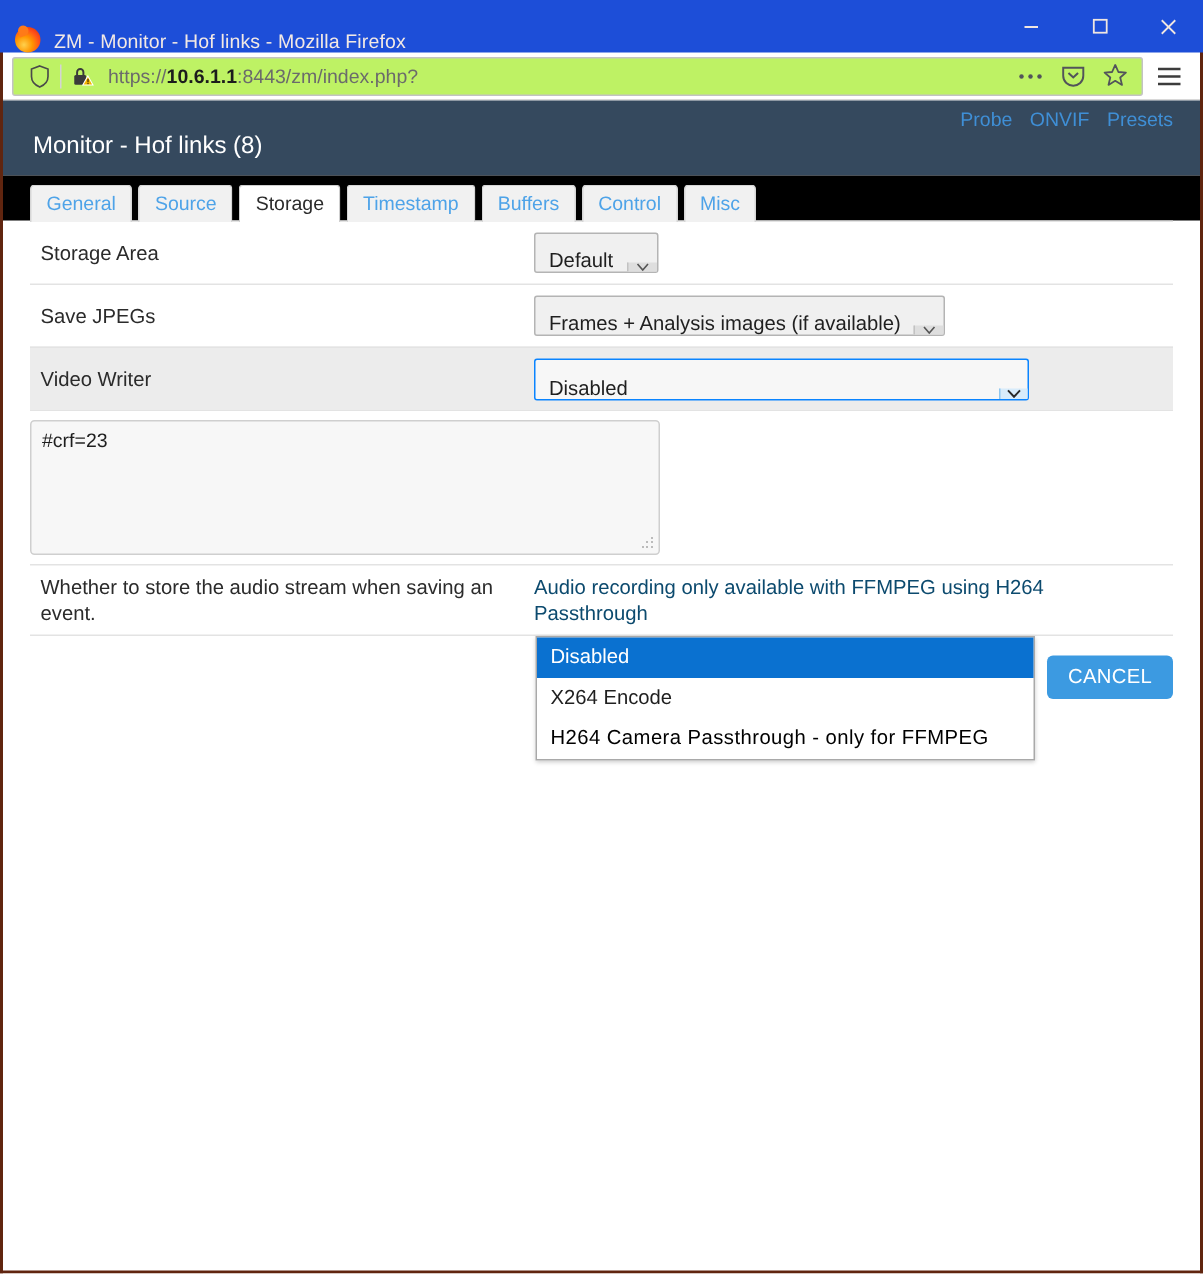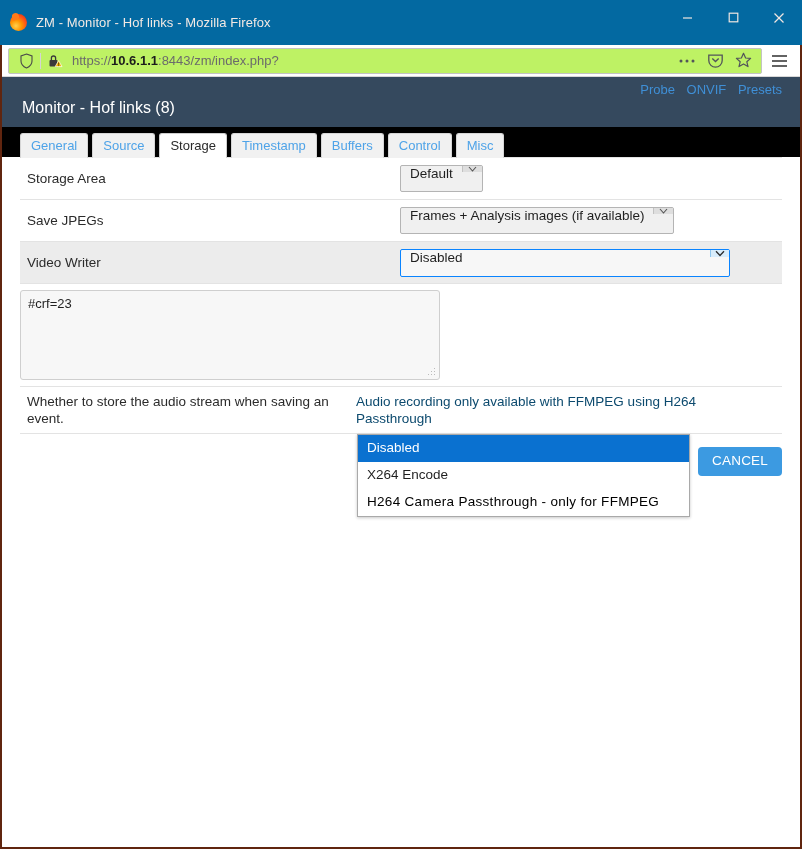--- a/index.html
+++ b/index.html
@@ -15,24 +15,24 @@
   #window {
     width: 802px; height: 849px;
     position: relative;
     background: #ffffff;
     border-left: 2px solid #60250f;
     border-right: 2px solid #60250f;
     border-bottom: 2px solid #60250f;
   }
 
   .titlebar {
-    height: 45px;
-    background: #0369a1;
-    display: flex;
-    align-items: center;
+    height: 35px;
+    background: #1d4ed8;
+    display: flex;
+    align-items: flex-end;
     padding-left: 10px;
     position: relative;
     margin: 0 -2px 0 -2px;
   }
   .ff-logo {
     width: 17px; height: 17px;
     border-radius: 50%;
     background: radial-gradient(circle at 35% 70%, #ffd14d 0%, #ff9500 35%, #ff4d1a 65%, #c42d00 100%);
     margin-right: 9px;
     flex: none;
@@ -200,27 +200,26 @@
     font-size: 13.5px;
     color: #2b2b2b;
     padding-left: 7px;
     line-height: 17px;
   }
   .fctl { flex: 1; min-width: 0; position: relative; }
 
   
   .sel {
     display: inline-flex;
-    align-items: flex-start;
+    align-items: flex-end;
     height: 27px;
     border: 1px solid #b4b4b4;
     border-radius: 2px;
     background: #f0f0f0;
     vertical-align: middle;
-    margin-left: 44px;
   }
   .sel .sel-text {
     padding: 0 9px;
     display: flex; align-items: center;
     font-size: 13.5px;
     color: #1f1f1f;
     white-space: nowrap;
   }
   .sel .sel-arrow {
     width: 20px;

